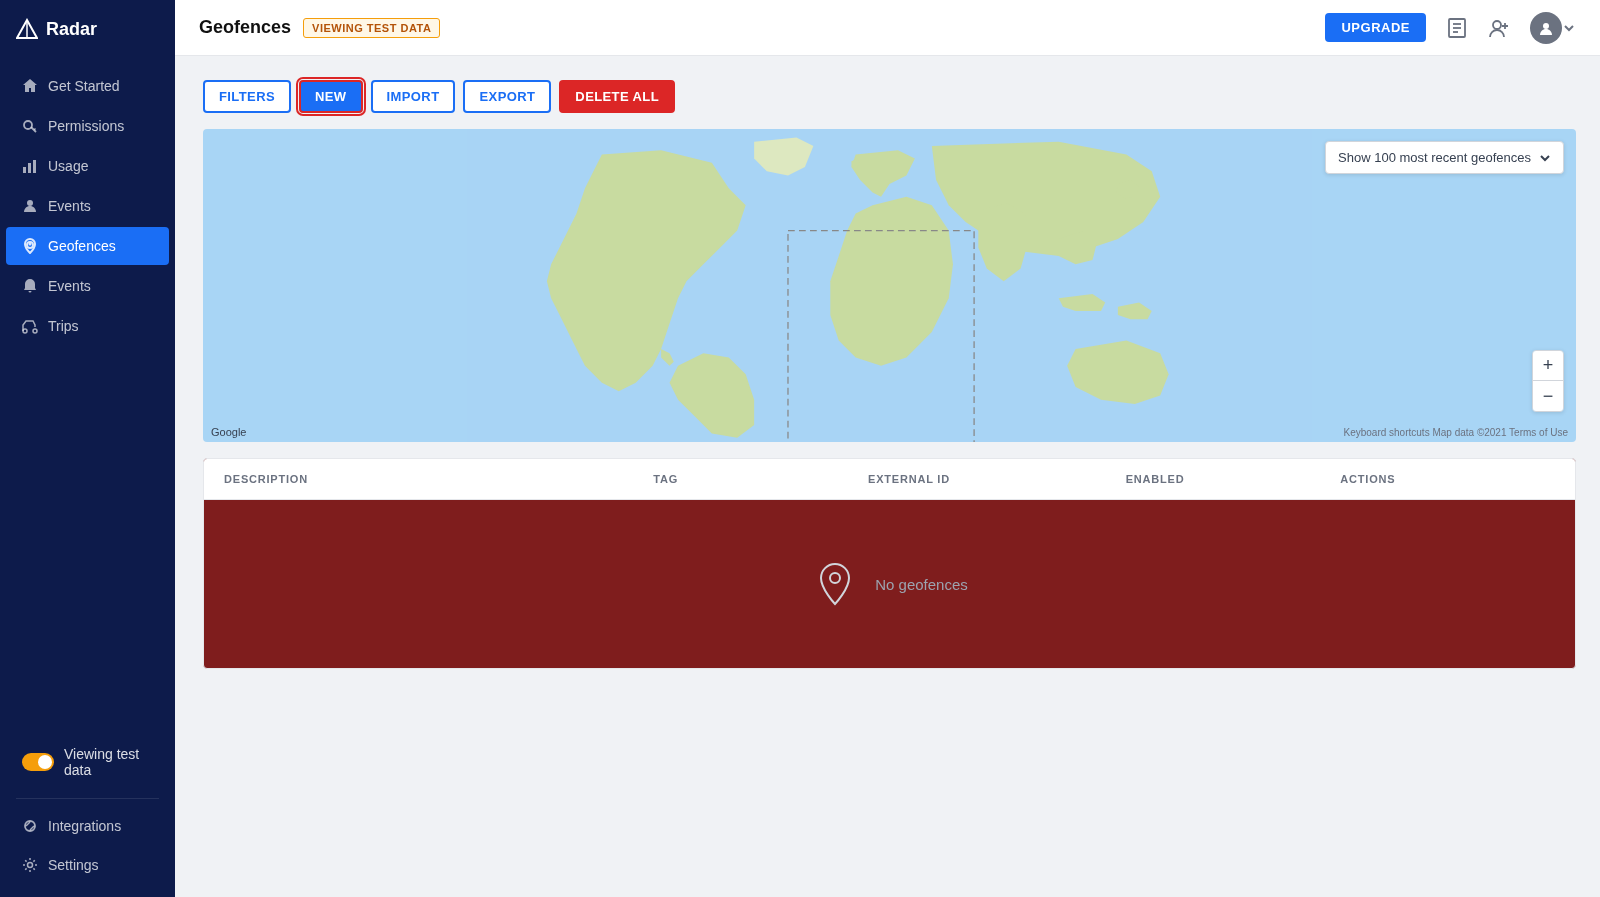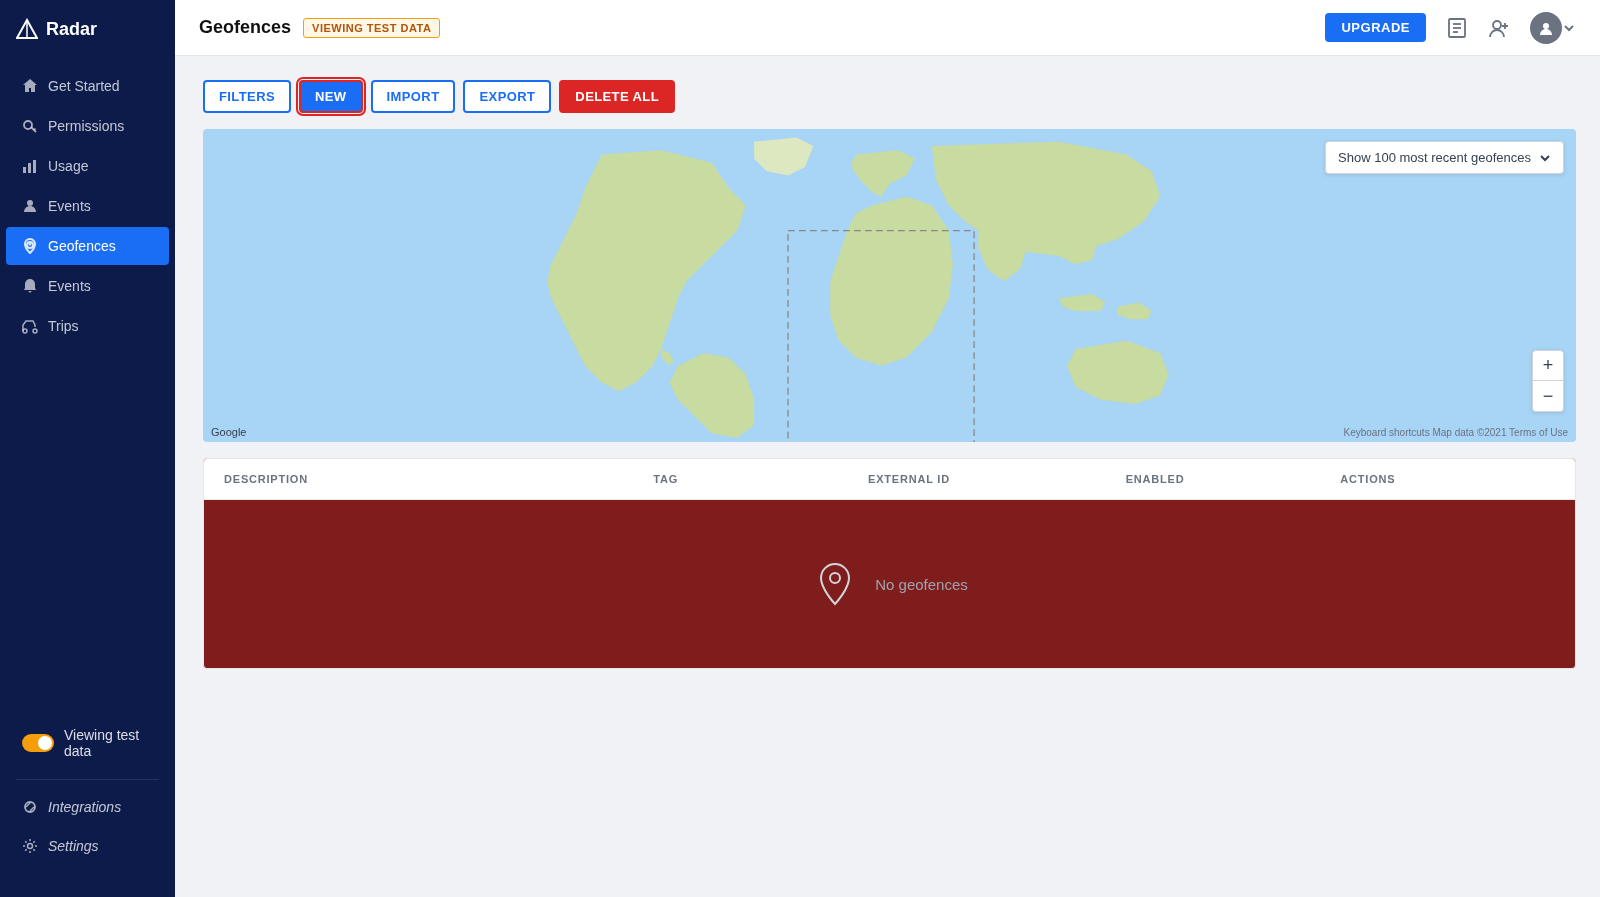--- a/index.html
+++ b/index.html
@@ -44,22 +44,21 @@
       cursor: pointer;
       border-radius: 4px;
       margin: 1px 6px;
       transition: background 0.15s;
     }
     .nav-item.active { background: #1a6ef5; color: #fff; }
     .nav-icon { width: 16px; height: 16px; opacity: 0.85; flex-shrink: 0; }
     .nav-label { font-weight: 500; }
 
     .sidebar-bottom {
-      padding-bottom: 31px;
-      font-style: italic;
+      padding-bottom: 12px;
     }
     .sidebar-divider {
       border: none;
       border-top: 1px solid rgba(255,255,255,0.1);
       margin: 8px 16px;
     }
 
     
     .test-data-item {
       display: flex;

